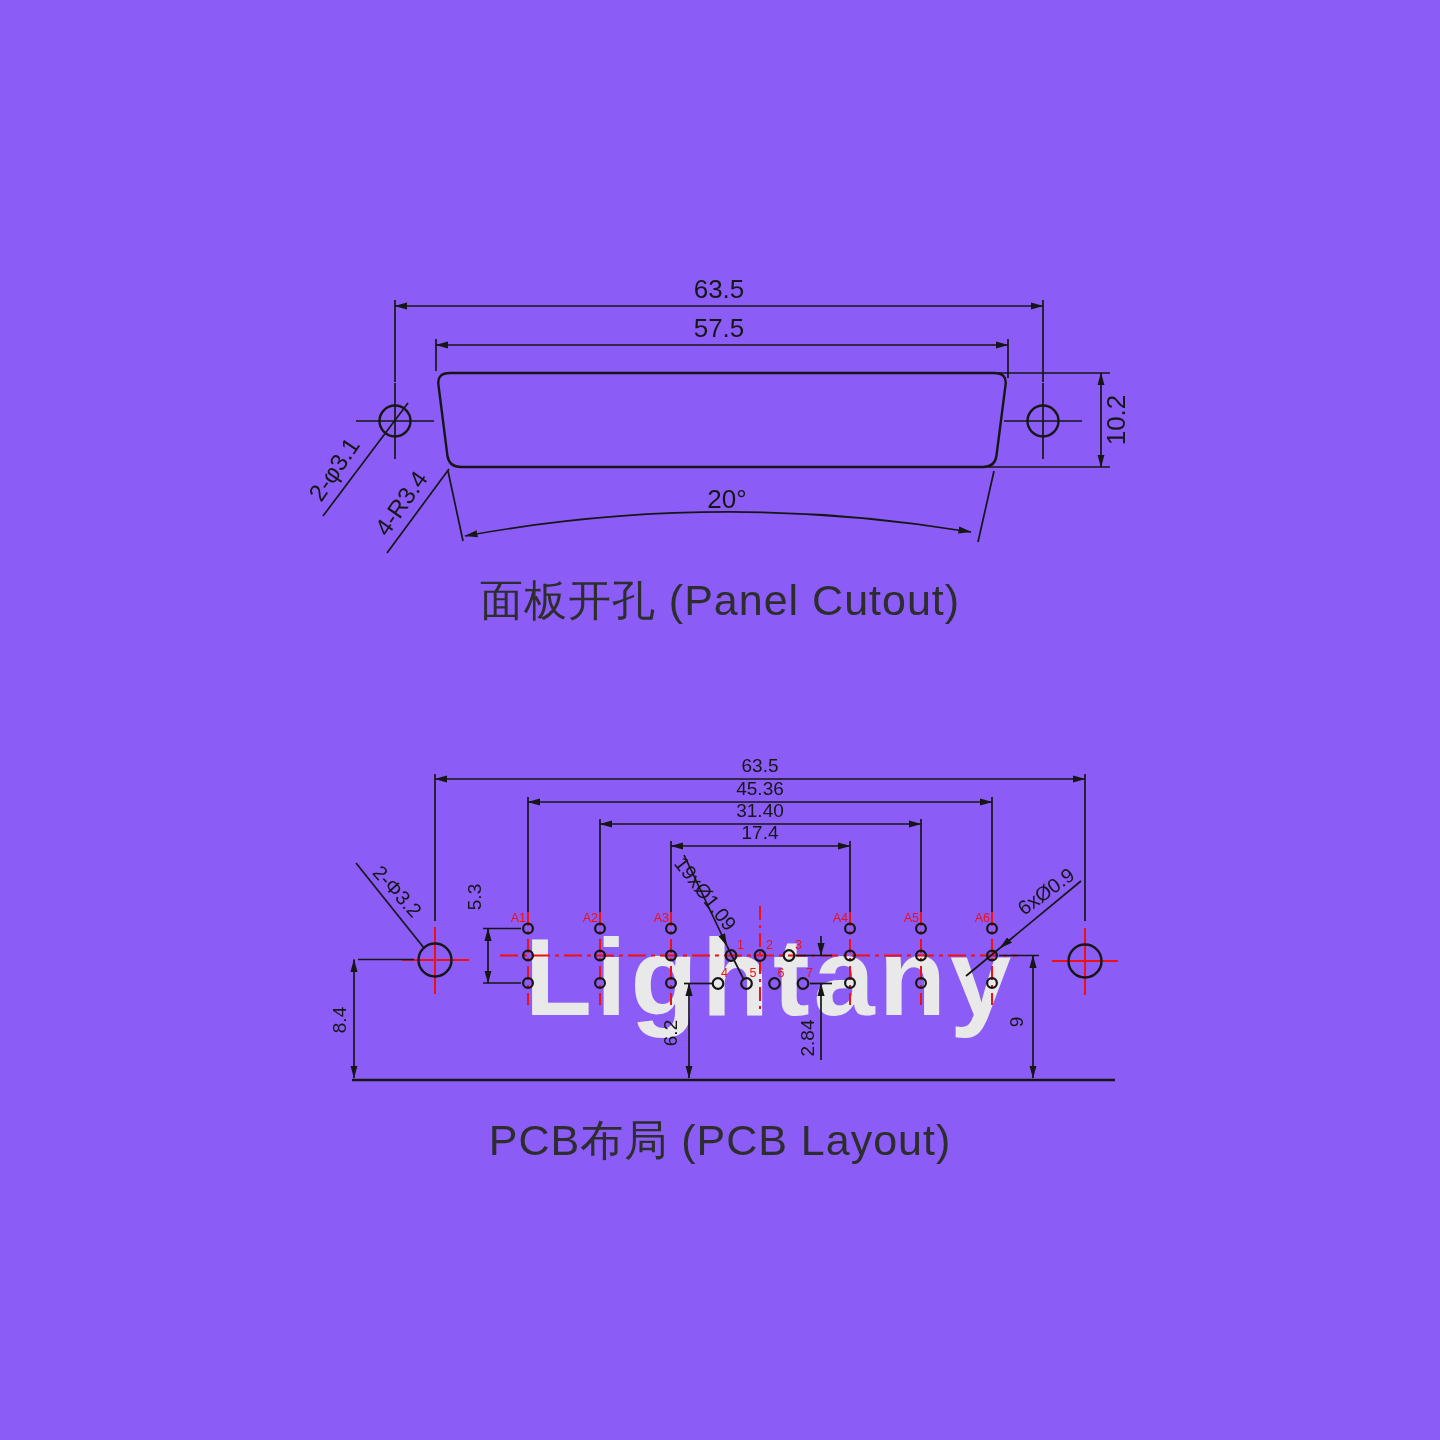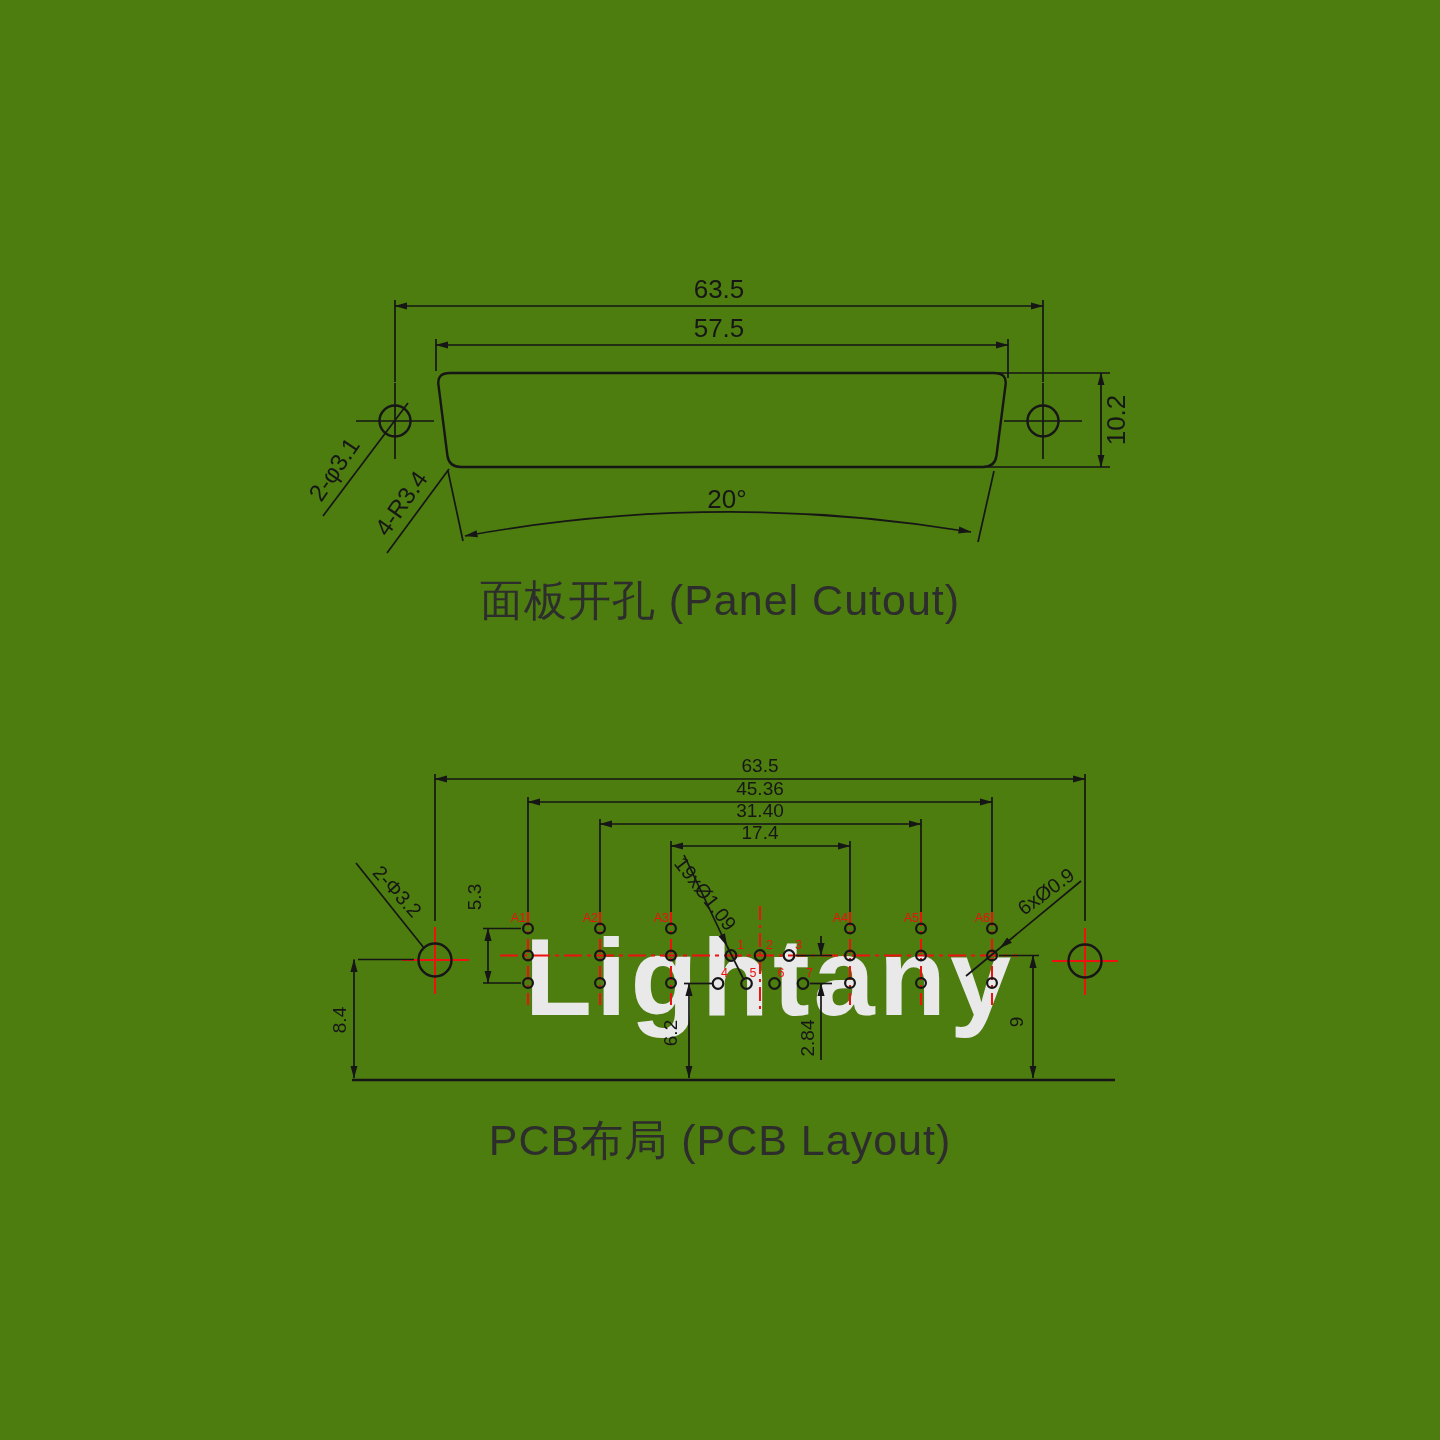--- a/index.html
+++ b/index.html
@@ -1,16 +1,16 @@
 <!DOCTYPE html>
 <html><head>
 <meta charset="utf-8">
 <style>
   html,body{margin:0;padding:0;background:#ffffff;}
-  .page{width:1440px;height:1440px;position:relative;background:#4d7c0f;overflow:hidden;
+  .page{width:1440px;height:1440px;position:relative;background:#8b5cf6;overflow:hidden;
         font-family:"Liberation Sans","DejaVu Sans",sans-serif;}
   svg{position:absolute;left:0;top:0;}
   
   .ln  {stroke:#161616;stroke-width:2.4;fill:none;stroke-linecap:round;}
   .dim {stroke:#161616;stroke-width:1.7;fill:none;}
   .base{stroke:#161616;stroke-width:2.6;fill:none;}
   .pad {stroke:#161616;stroke-width:2.2;fill:none;}
   .padb{stroke:#161616;stroke-width:2.4;fill:none;}
   .red {stroke:#ee1111;stroke-width:2;fill:none;}
   .redd{stroke:#ee1111;stroke-width:2;fill:none;stroke-dasharray:14 5 3 5;}

